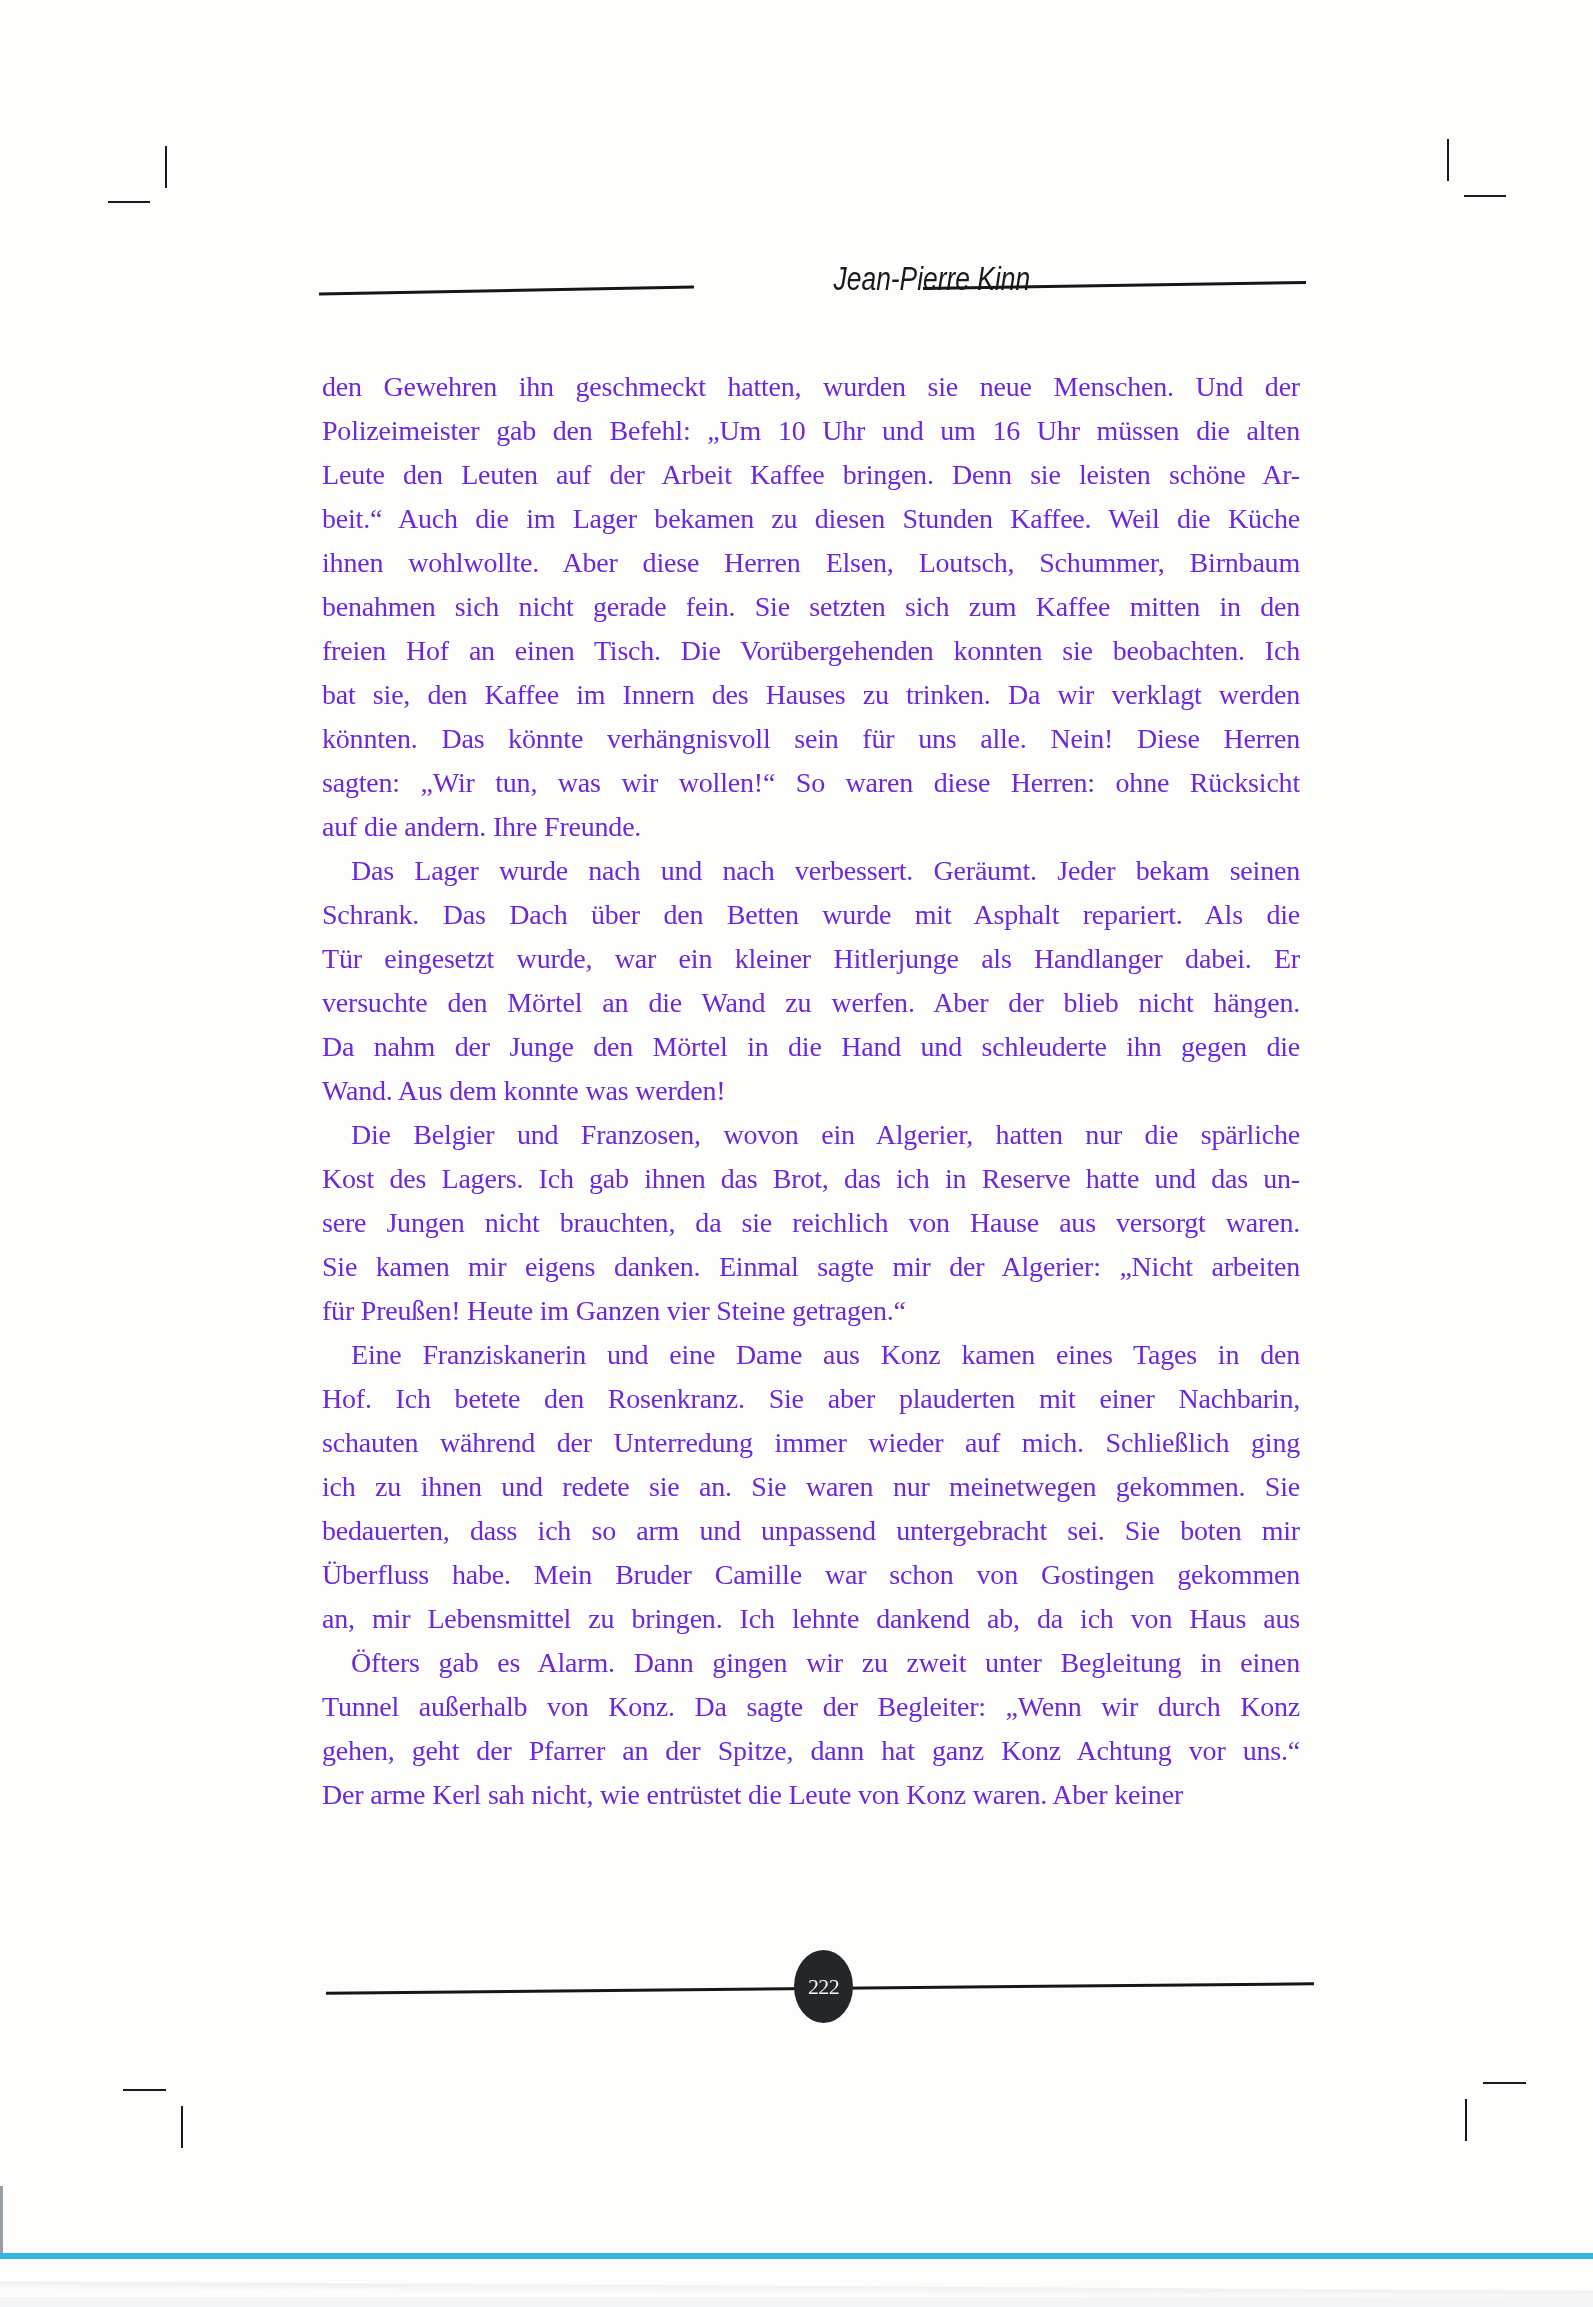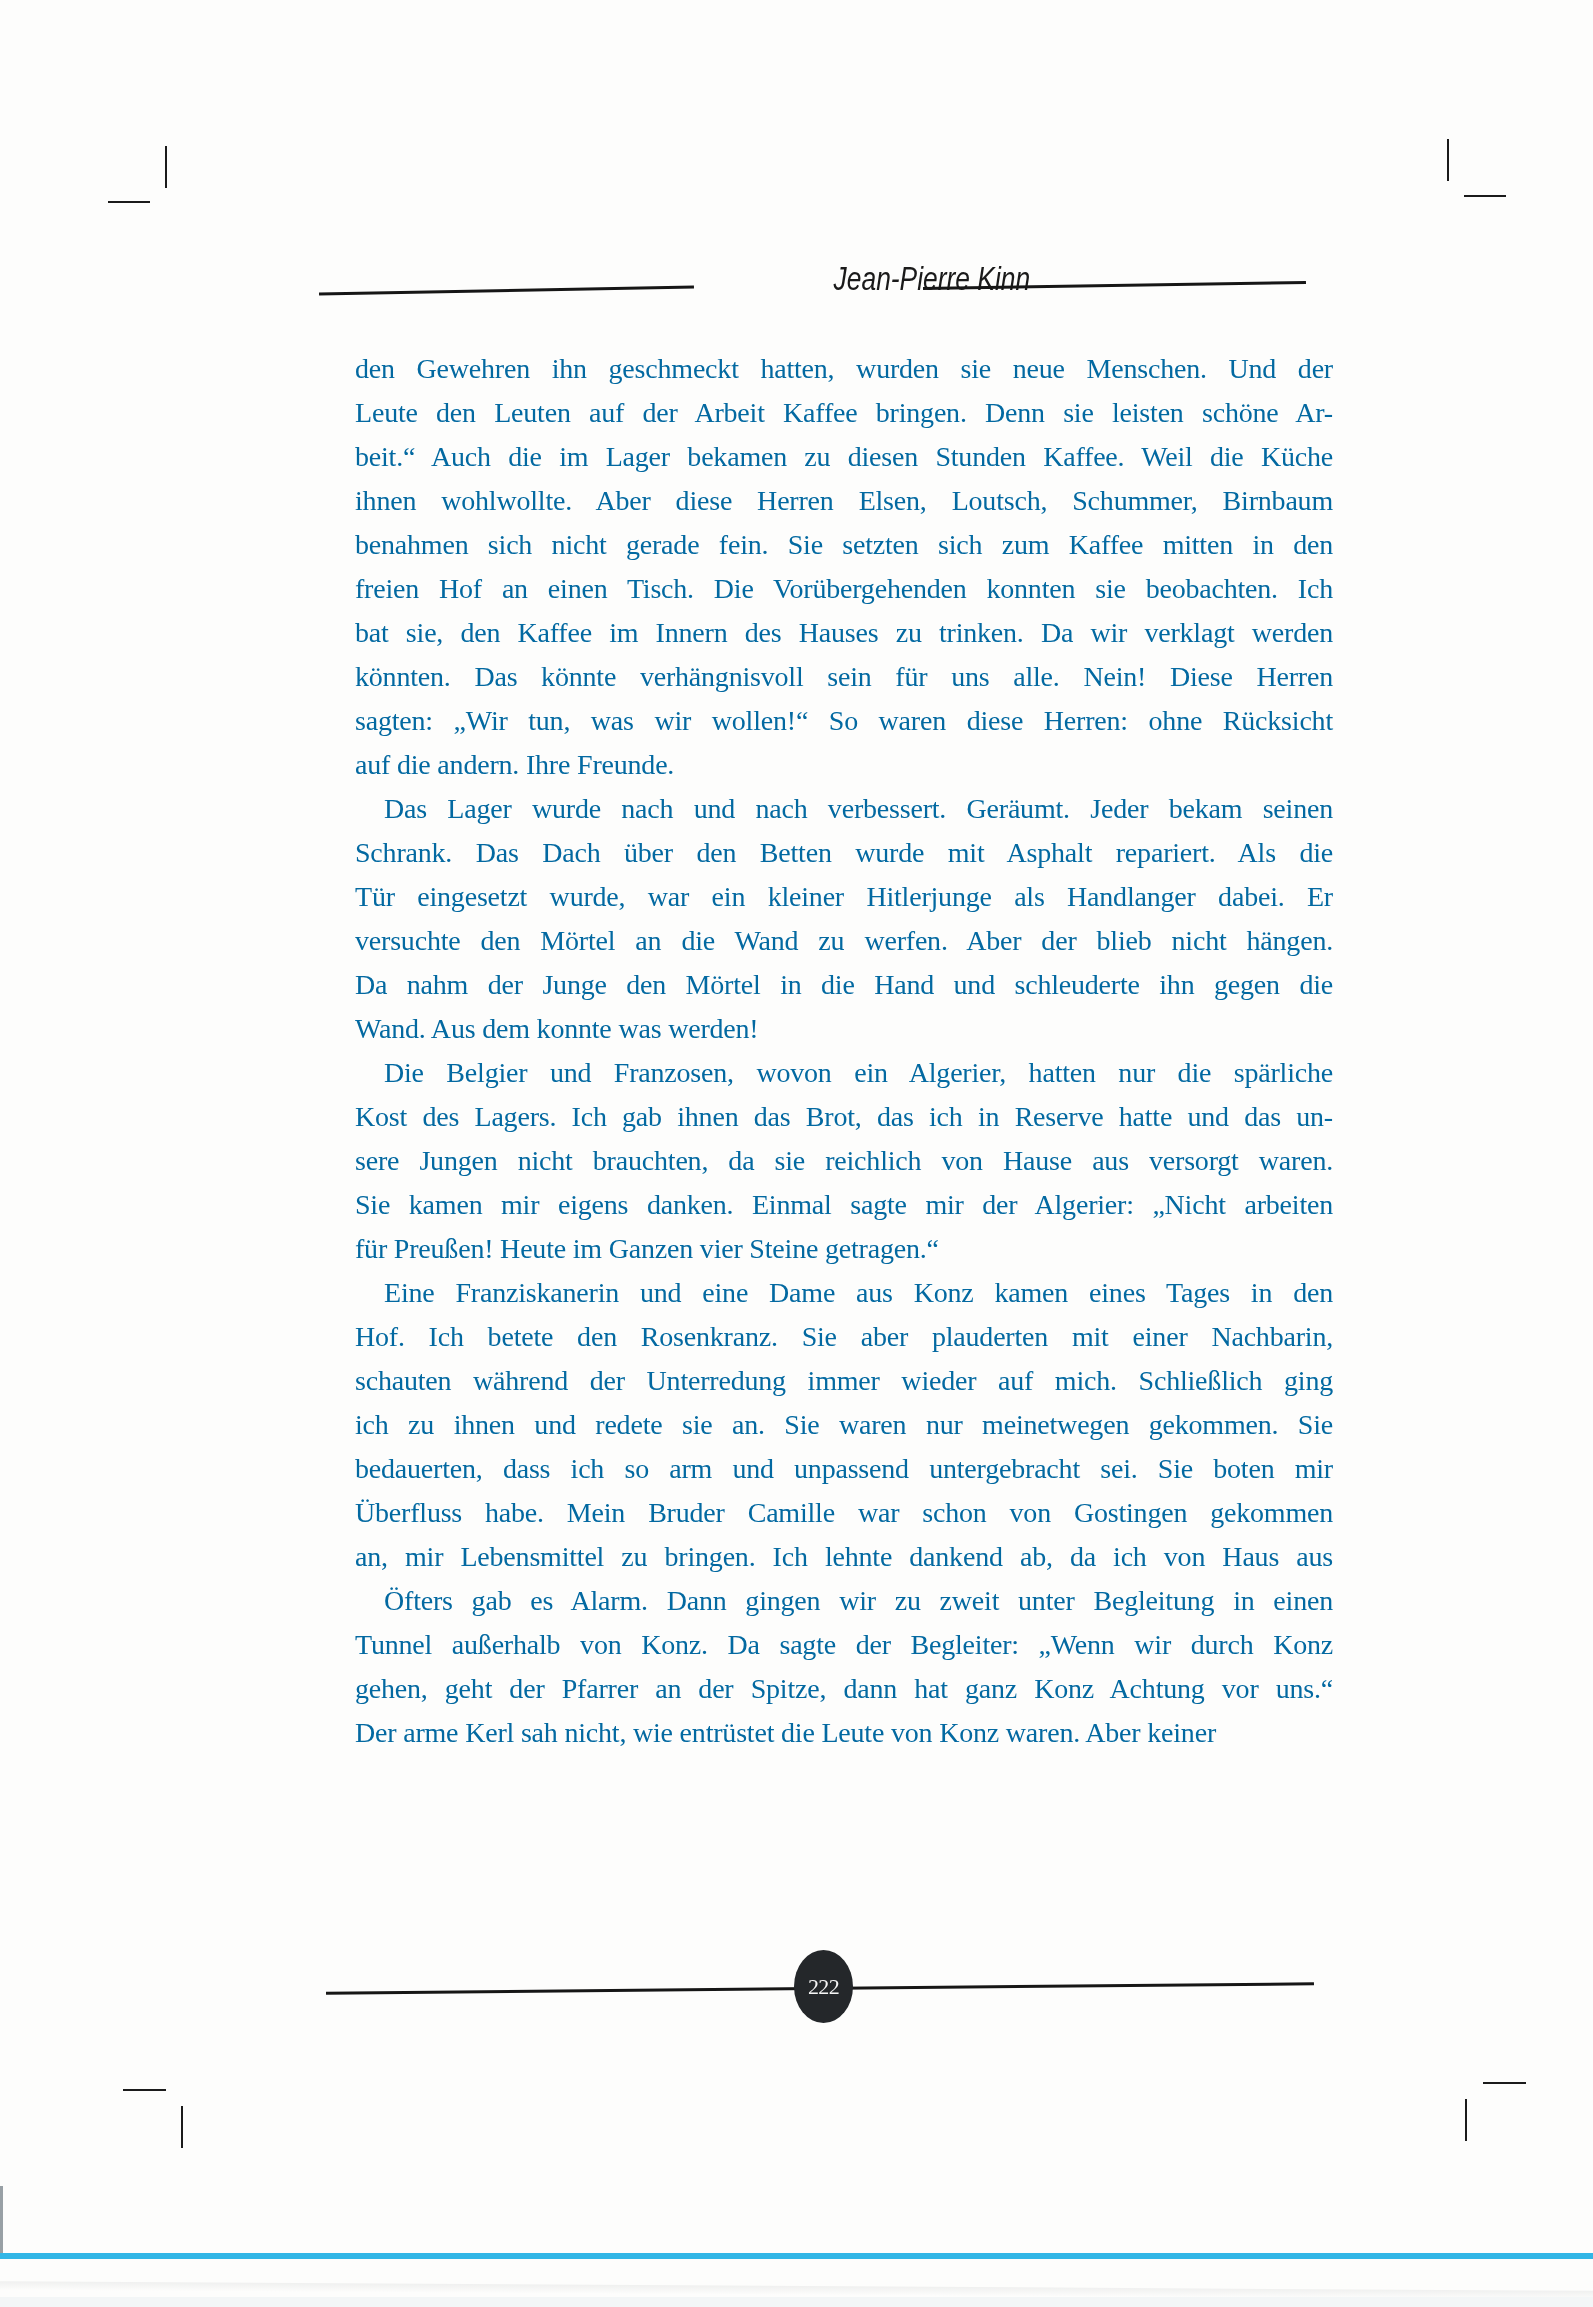--- a/index.html
+++ b/index.html
@@ -27,26 +27,25 @@
     font-style: italic;
     font-size: 33px;
     color: #1a1a1a;
     letter-spacing: 0px;
   }
   .header-title .squeeze { display: inline-block; transform: scaleX(0.8); transform-origin: center; }
 
   
   .body-text {
     position: absolute;
-    left: 322px; top: 347px; width: 978px;
+    left: 322px; top: 365px; width: 978px;
     font-size: 28px;
     line-height: 44px;
     letter-spacing: -0.2px;
-    color: #0369a1;
-    margin-left: 33px;
+    color: #6d28d9;
   }
   .body-text .line { text-align: justify; text-align-last: justify; white-space: normal; }
   .body-text .line.last { text-align-last: left; }
   .body-text .line.indent { padding-left: 29px; }
 
   
   .footer-rule {
     position: absolute;
     left: 326px; top: 1987px; width: 988px; height: 2.6px;
     background: #161616;
@@ -106,20 +105,21 @@
   <div class="mark" style="left:1465px; top:2099px; width:2px;  height:42px;"></div>
 
   <div class="header-rule rule-left"></div>
   <div class="header-title">
     <span class="squeeze">Jean-Pierre Kinn</span>
   </div>
   <div class="header-rule rule-right"></div>
 
   <div class="body-text">
       <div class="line">den Gewehren ihn geschmeckt hatten, wurden sie neue Menschen. Und der</div>
+      <div class="line">Polizeimeister gab den Befehl: „Um 10 Uhr und um 16 Uhr müssen die alten</div>
       <div class="line">Leute den Leuten auf der Arbeit Kaffee bringen. Denn sie leisten schöne Ar-</div>
       <div class="line">beit.“ Auch die im Lager bekamen zu diesen Stunden Kaffee. Weil die Küche</div>
       <div class="line">ihnen wohlwollte. Aber diese Herren Elsen, Loutsch, Schummer, Birnbaum</div>
       <div class="line">benahmen sich nicht gerade fein. Sie setzten sich zum Kaffee mitten in den</div>
       <div class="line">freien Hof an einen Tisch. Die Vorübergehenden konnten sie beobachten. Ich</div>
       <div class="line">bat sie, den Kaffee im Innern des Hauses zu trinken. Da wir verklagt werden</div>
       <div class="line">könnten. Das könnte verhängnisvoll sein für uns alle. Nein! Diese Herren</div>
       <div class="line">sagten: „Wir tun, was wir wollen!“ So waren diese Herren: ohne Rücksicht</div>
       <div class="line last">auf die andern. Ihre Freunde.</div>
       <div class="line indent">Das Lager wurde nach und nach verbessert. Geräumt. Jeder bekam seinen</div>

